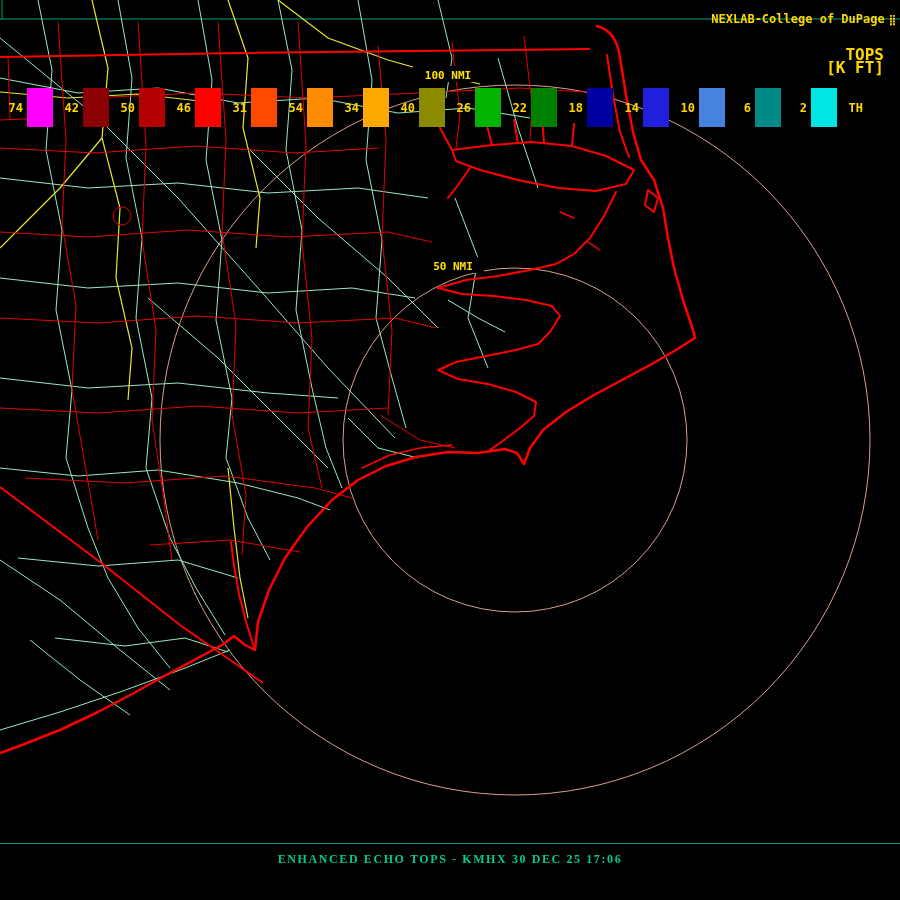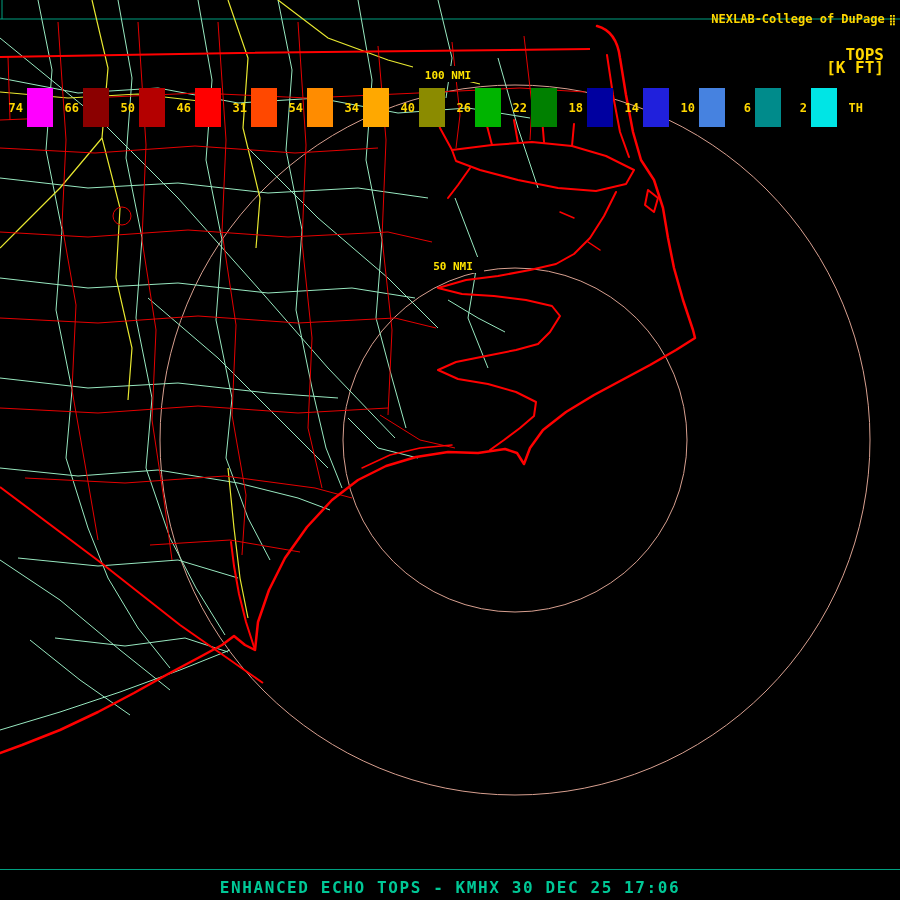--- a/index.html
+++ b/index.html
@@ -10,23 +10,23 @@
   .header { position:absolute; top:12px; right:4px; color:var(--header-text,#ffd700);
             font-size:12px; font-weight:bold; white-space:nowrap; }
   .logo { display:inline-block; margin-left:4px; font-size:10px; line-height:10px; }
   .legend-title { position:absolute; top:48px; right:16px; text-align:right;
                   color:var(--legend-label,#ffd700); font-size:16px; font-weight:bold; line-height:13px; }
   .legend { position:absolute; top:88px; right:7px; display:flex; flex-direction:row; }
   .legend-row { display:flex; align-items:center; height:39px; }
   .legend-label { width:26px; text-align:right; color:var(--legend-label,#ffd700);
                   font-size:12px; font-weight:bold; margin-right:4px; }
   .legend-swatch { width:26px; height:39px; display:block; }
-  .footer { position:absolute; left:0; top:869px; width:900px; height:31px; box-sizing:border-box;
+  .footer { position:absolute; left:0; top:843px; width:900px; height:31px; box-sizing:border-box;
             border-top:1px solid var(--frame-line,#00a080); color:var(--footer-text,#00c896);
-            font-size:16px; font-weight:bold; text-align:center; padding-top:8px; letter-spacing:1.6px; }
+            font-size:12px; font-weight:bold; text-align:center; padding-top:8px; letter-spacing:1.6px;font-family:Liberation Serif, serif; }
 </style>
 </head>
 <body>
 
 <div class="screen">
 
   <svg class="map" width="900" height="870" viewBox="0 0 900 870">
 
     <g stroke-width="1" fill="none" stroke="#00A080">
       <line x1="0" y1="19" x2="900" y2="19"></line>
@@ -147,21 +147,21 @@
       </div>
       <div class="legend-row">
         <span class="legend-label">62</span>
         <span class="legend-swatch" style="background: rgb(240, 192, 240);"></span>
       </div>
       <div class="legend-row">
         <span class="legend-label">74</span>
         <span class="legend-swatch" style="background: rgb(255, 0, 255);"></span>
       </div>
       <div class="legend-row">
-        <span class="legend-label">66</span>
+        <span class="legend-label">42</span>
         <span class="legend-swatch" style="background: rgb(139, 0, 0);"></span>
       </div>
       <div class="legend-row">
         <span class="legend-label">50</span>
         <span class="legend-swatch" style="background: rgb(180, 0, 0);"></span>
       </div>
       <div class="legend-row">
         <span class="legend-label">46</span>
         <span class="legend-swatch" style="background: rgb(255, 0, 0);"></span>
       </div>

